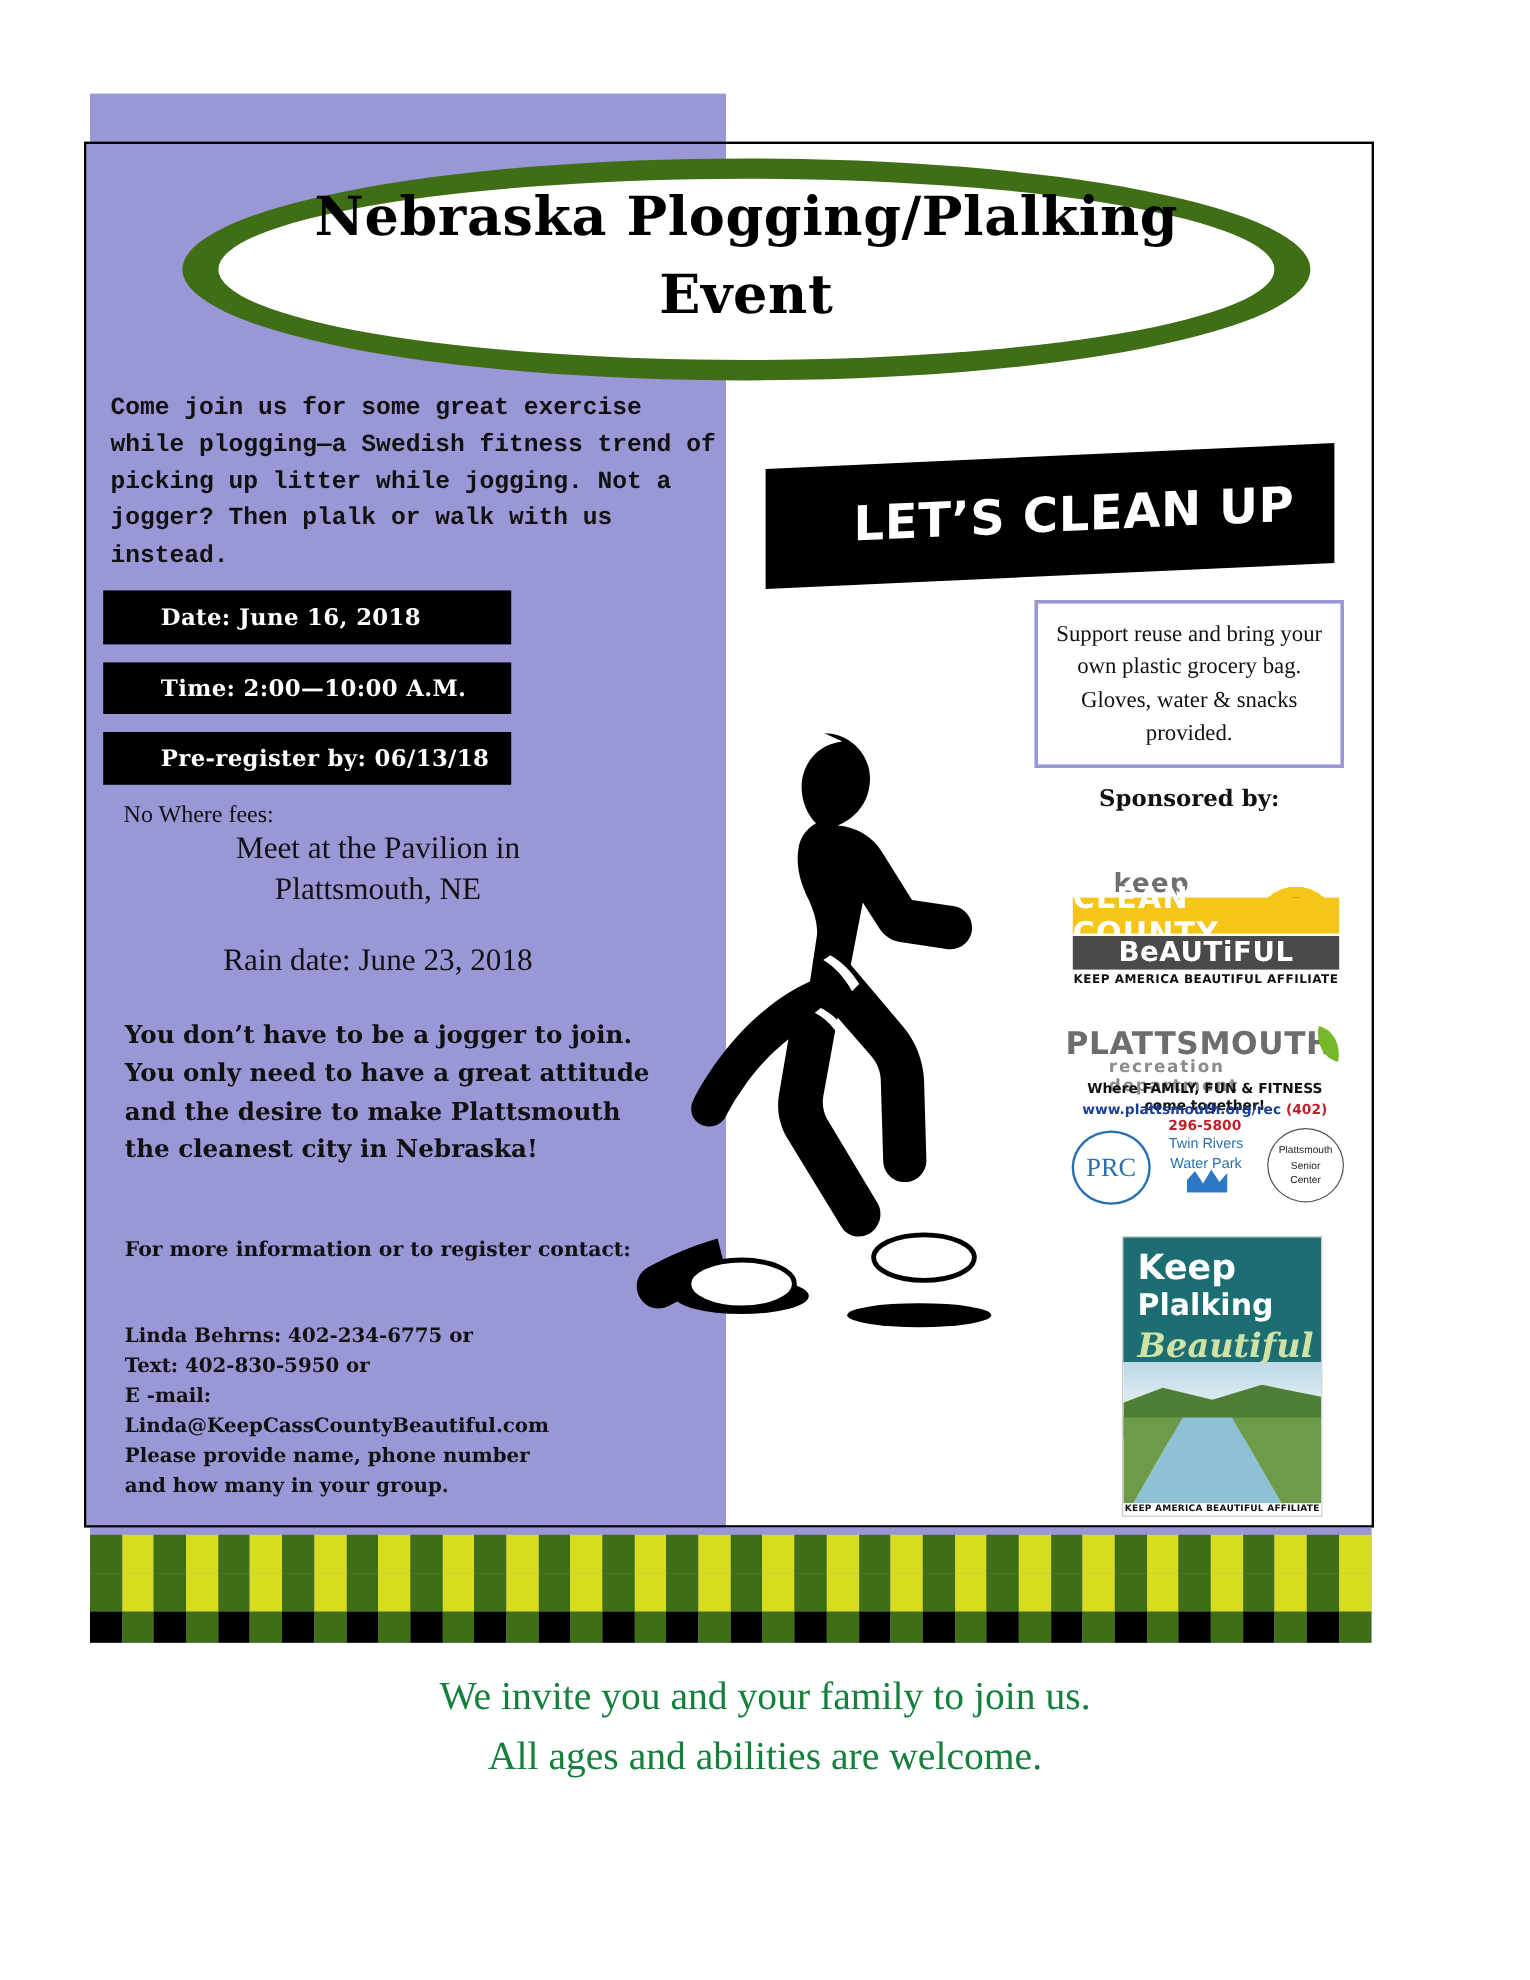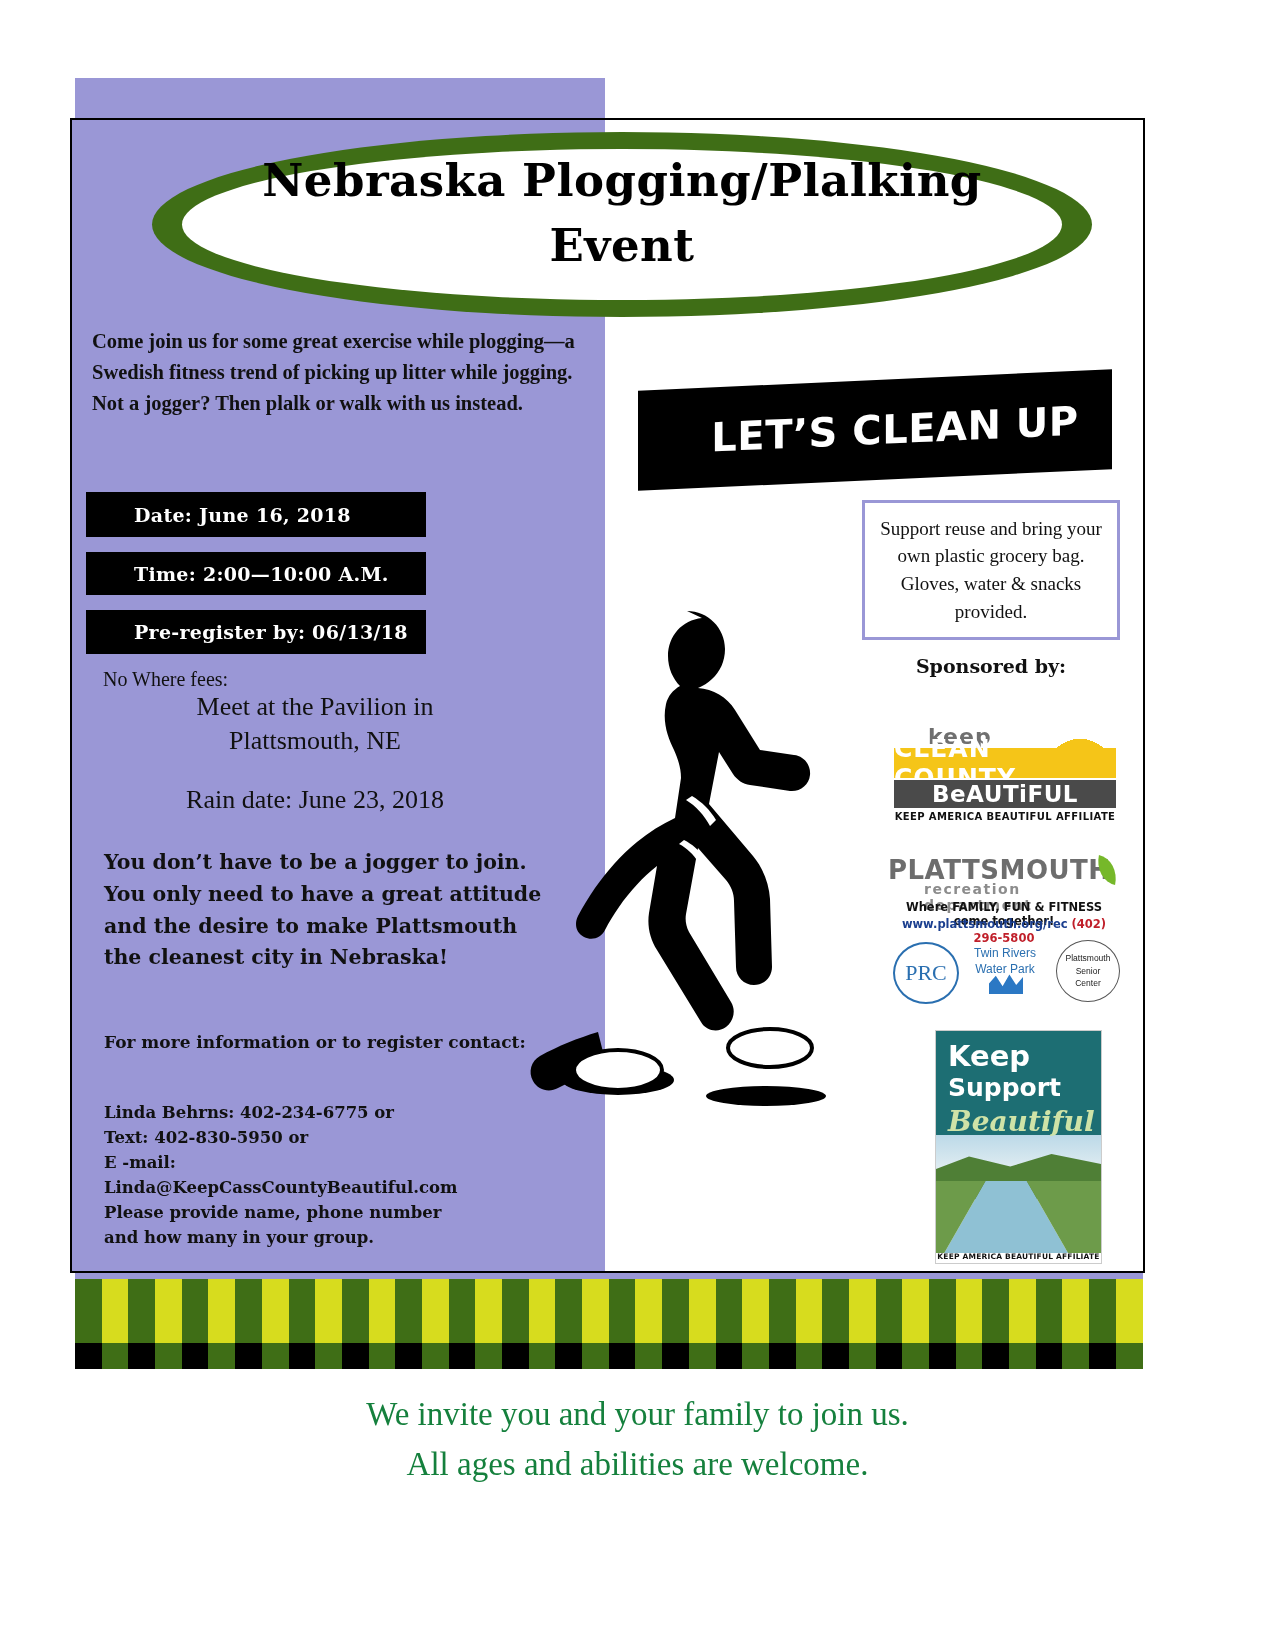--- a/index.html
+++ b/index.html
@@ -83,21 +83,21 @@
     color: #000;
     letter-spacing: 0.5px;
   }
 
   
   .intro {
     position: absolute;
     left: 92px;
     top: 326px;
     width: 510px;
-    font-family: Liberation Serif, serif;
+    font-family: Liberation Mono, monospace;
     font-weight: bold;
     font-size: 20.5px;
     line-height: 1.5;
     color: #111;
   }
   .blackbar {
     position: absolute;
     background: #000000;
     color: #ffffff;
     font-family: "DejaVu Serif", serif;
@@ -612,21 +612,21 @@
 </div>
 
 <div class="knb">
   <div class="sky"></div>
   <div class="hills"></div>
   <div class="river"></div>
   <div class="bank"></div>
   <div class="bank2"></div>
   <div class="knb-top"></div>
   <div class="knb-keep">Keep</div>
-  <div class="knb-neb">Support</div>
+  <div class="knb-neb">Plalking</div>
   <div class="knb-beau">Beautiful</div>
   <div class="knb-foot">KEEP AMERICA BEAUTIFUL AFFILIATE</div>
 </div>
 
 <div class="checker-wrap">
   <div class="checker-row" id="crow1">
       <div class="cell" style="background: rgb(63, 110, 22);"></div>
       <div class="cell" style="background: rgb(215, 220, 30);"></div>
       <div class="cell" style="background: rgb(63, 110, 22);"></div>
       <div class="cell" style="background: rgb(215, 220, 30);"></div>

